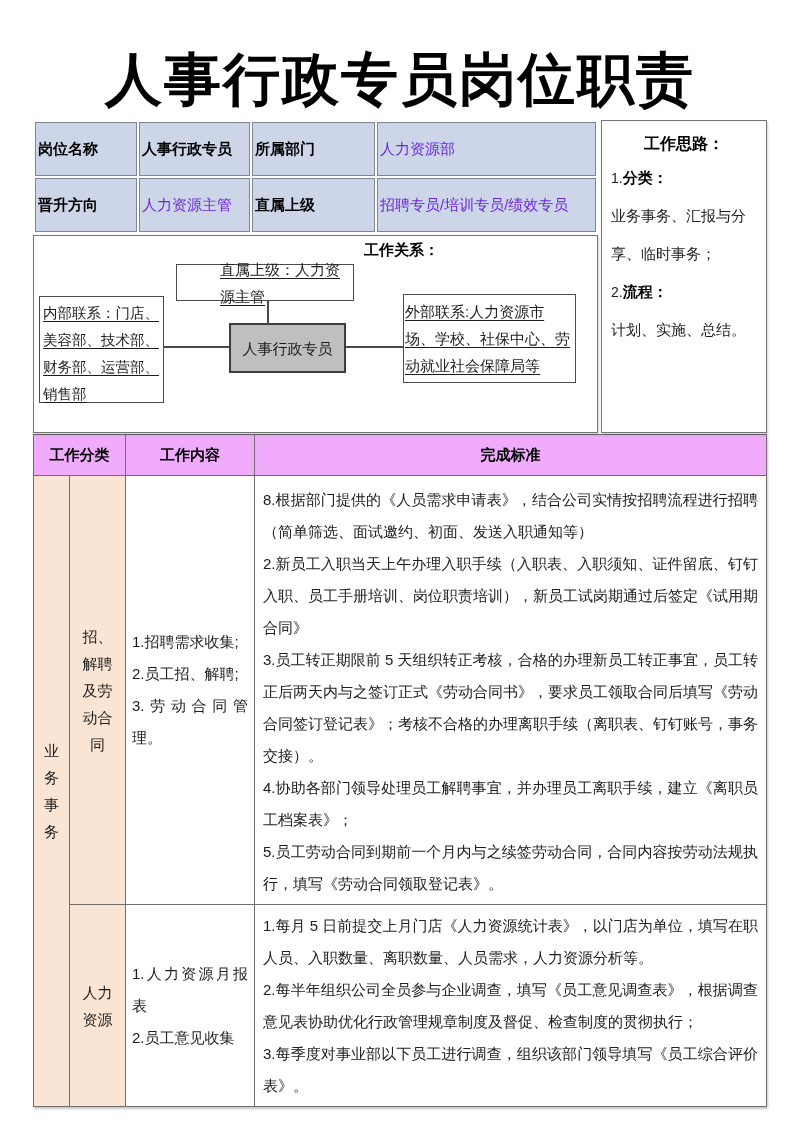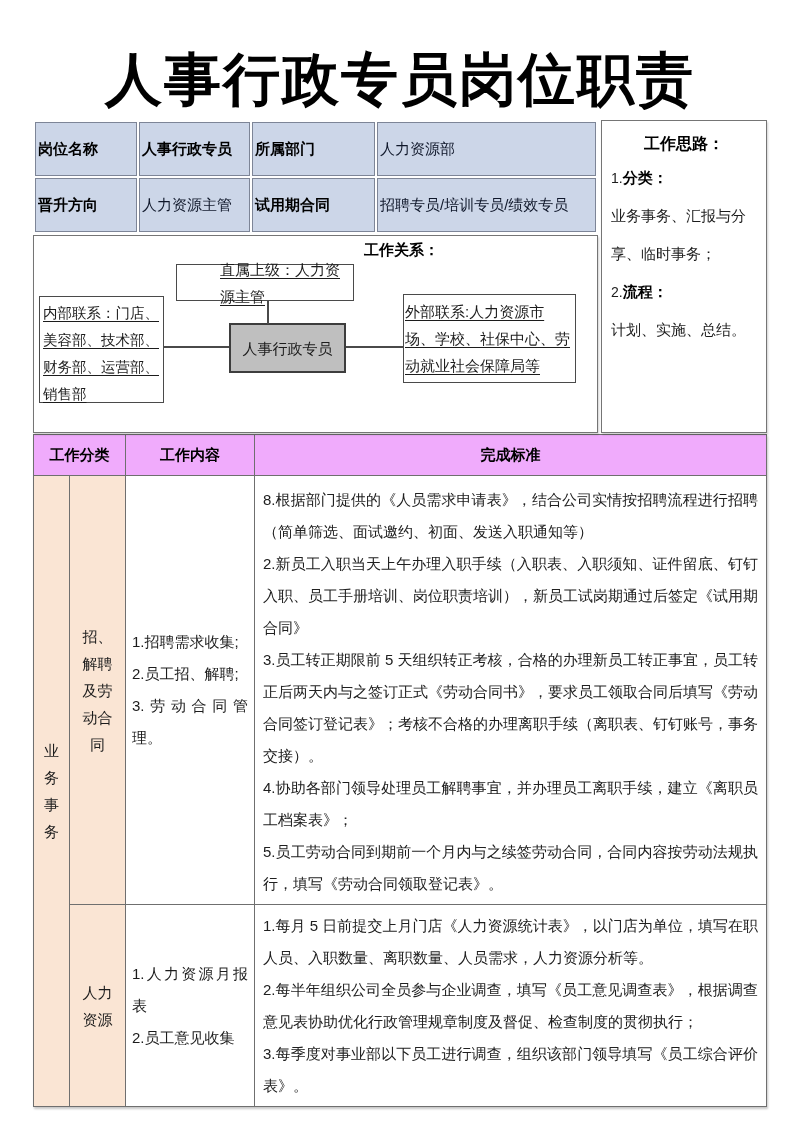--- a/index.html
+++ b/index.html
@@ -9,21 +9,21 @@
       font-size:57px;font-weight:900;letter-spacing:2px;color:#000;}
   .sheet{position:absolute;left:33px;top:120px;width:734px;}
   .top-section{display:flex;align-items:stretch;}
   .top-left{width:565px;flex:0 0 565px;}
   
   table.info-table{width:565px;border-collapse:separate;border-spacing:2px;
       table-layout:fixed;margin:0;}
   table.info-table td{border:1px solid #7d8597;background:#ccd6e8;height:36px;
       font-size:15px;vertical-align:middle;padding:8px 2px;overflow:hidden;}
   td.lbl{font-weight:bold;color:#000;}
-  td.val{color:#0f172a;}
+  td.val{color:#6d28d9;}
   td.valb{font-weight:bold;color:#000;}
   
   .diagram{position:relative;height:196px;border:1px solid #757575;margin-top:1px;
       background:#fff;box-shadow:1px 2px 2px rgba(0,0,0,0.18);}
   .rel-title{position:absolute;left:330px;top:5px;font-size:15px;font-weight:bold;color:#000;}
   .dbox{position:absolute;border:1px solid #4a4a4a;background:#fff;font-size:15px;
       line-height:27px;box-sizing:border-box;}
   .dbox .u{text-decoration:underline;text-underline-offset:3px;}
   .box-supervisor{left:142px;top:28px;width:178px;height:37px;display:flex;
       align-items:center;justify-content:center;padding-left:43px;}
@@ -80,21 +80,21 @@
         <tbody>
             <tr>
           <td class="lbl">岗位名称</td>
           <td class="valb">人事行政专员</td>
           <td class="lbl">所属部门</td>
           <td class="val">人力资源部</td>
         </tr>
         <tr>
           <td class="lbl">晋升方向</td>
           <td class="val">人力资源主管</td>
-          <td class="lbl">试用期合同</td>
+          <td class="lbl">直属上级</td>
           <td class="val">招聘专员/培训专员/绩效专员</td>
         </tr>
       </tbody>
         </table>
 
       <div class="diagram">
         <div class="rel-title">工作关系：</div>
 
         <div class="dbox box-supervisor">
           <span class="u">直属上级：人力资源主管</span>

